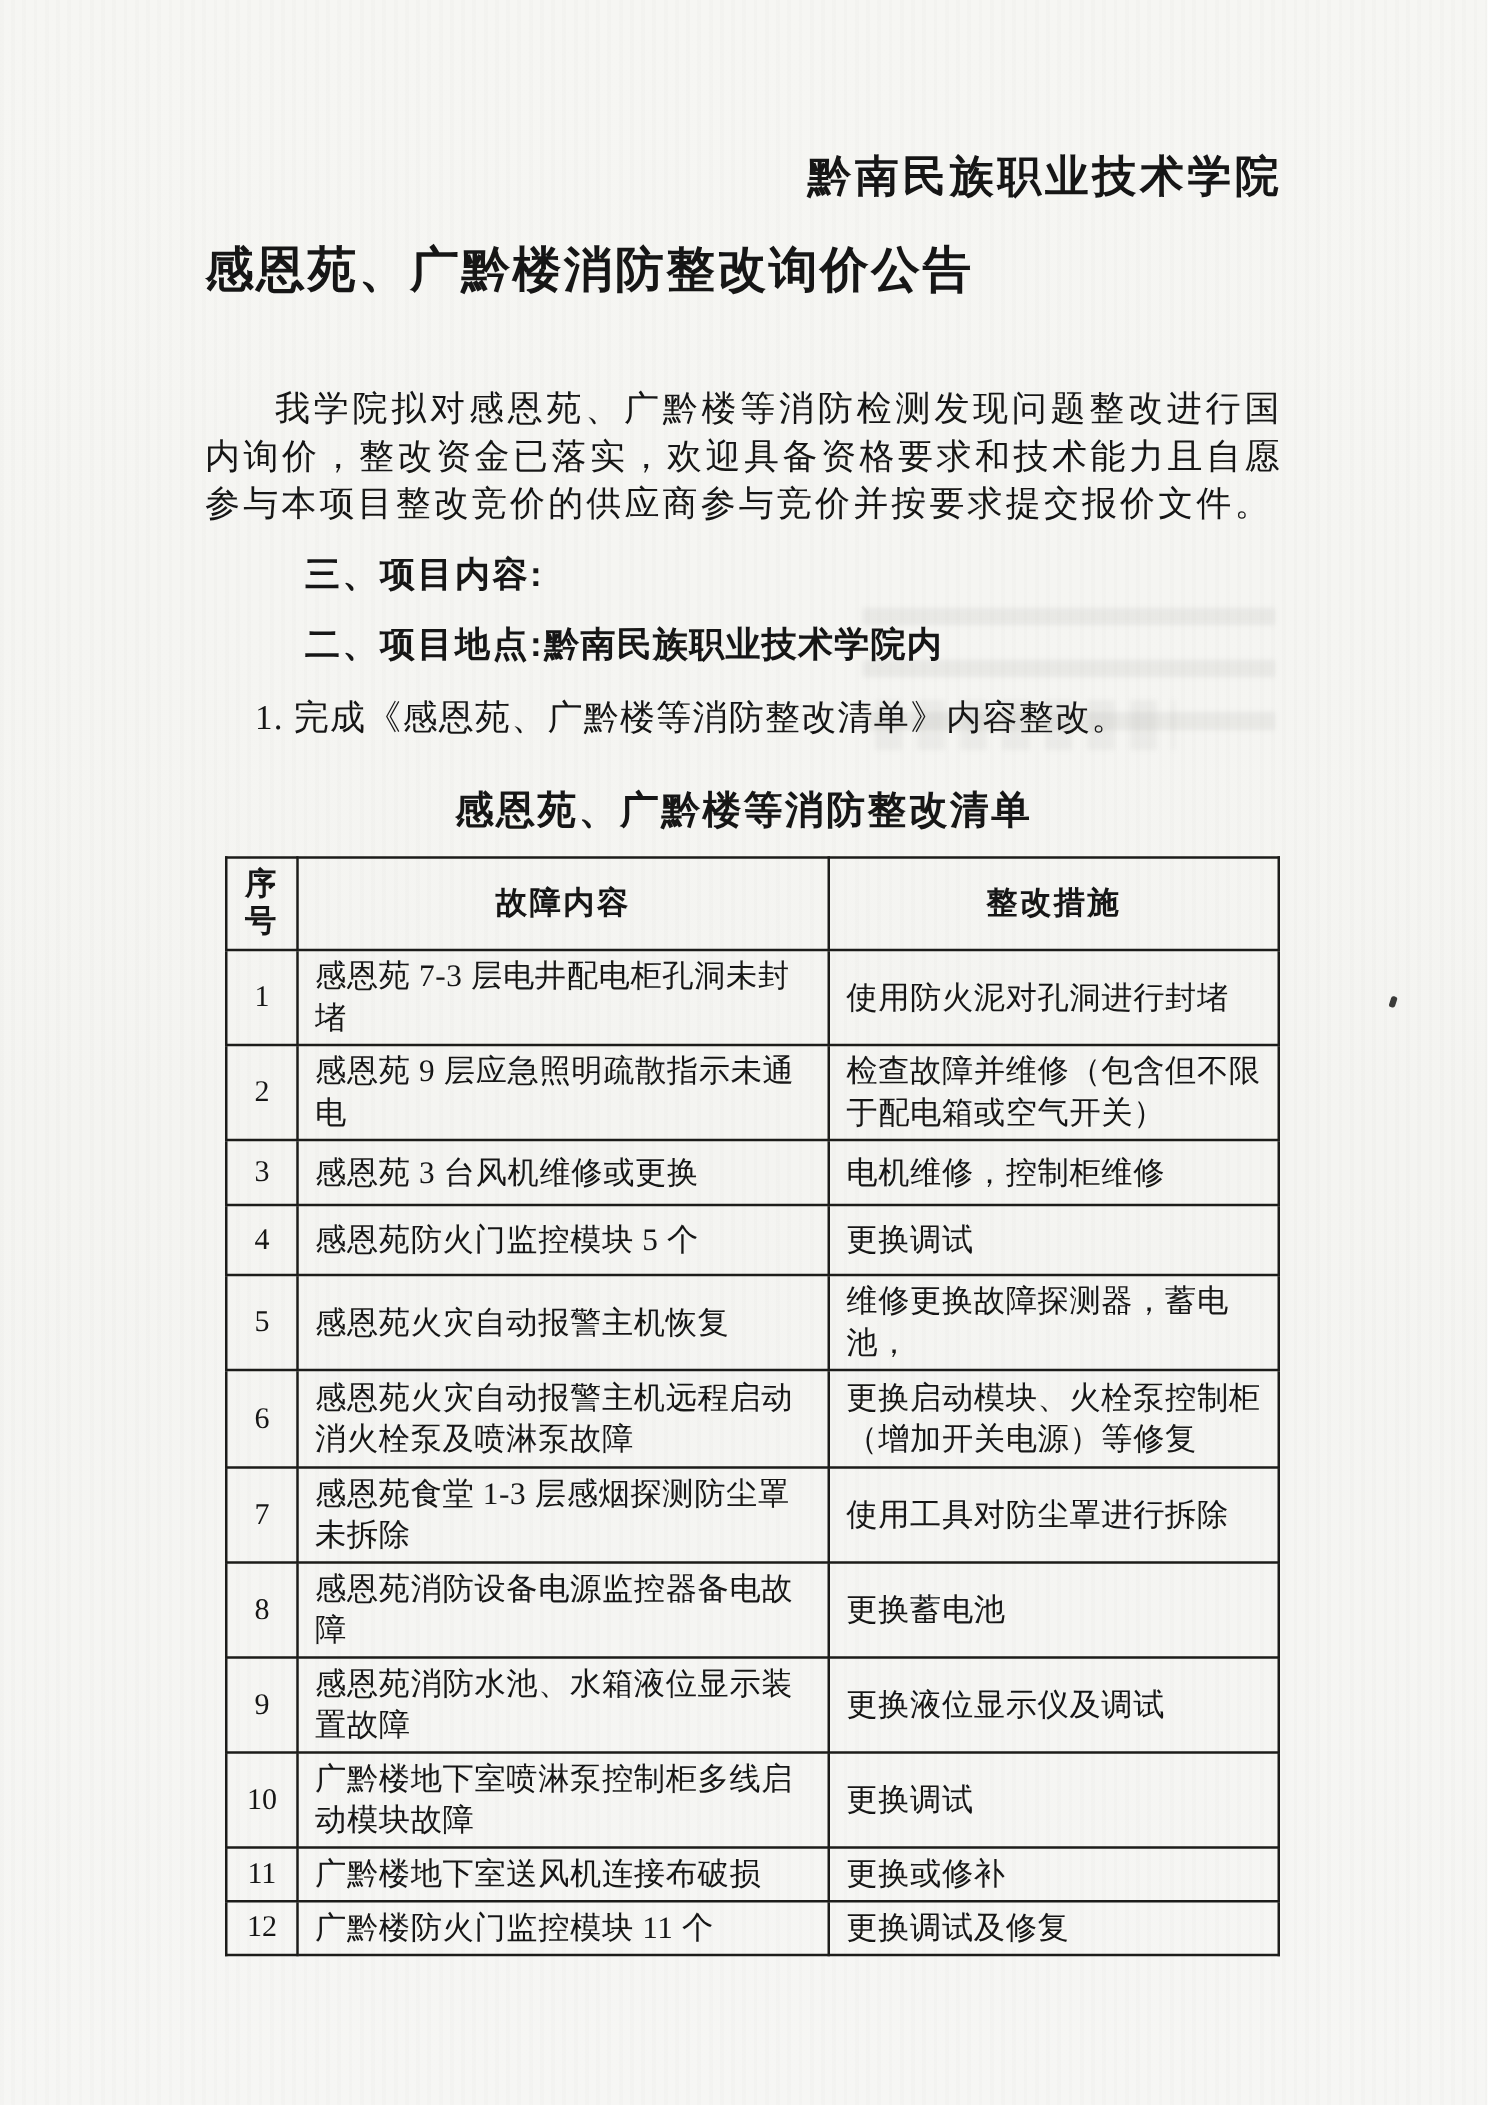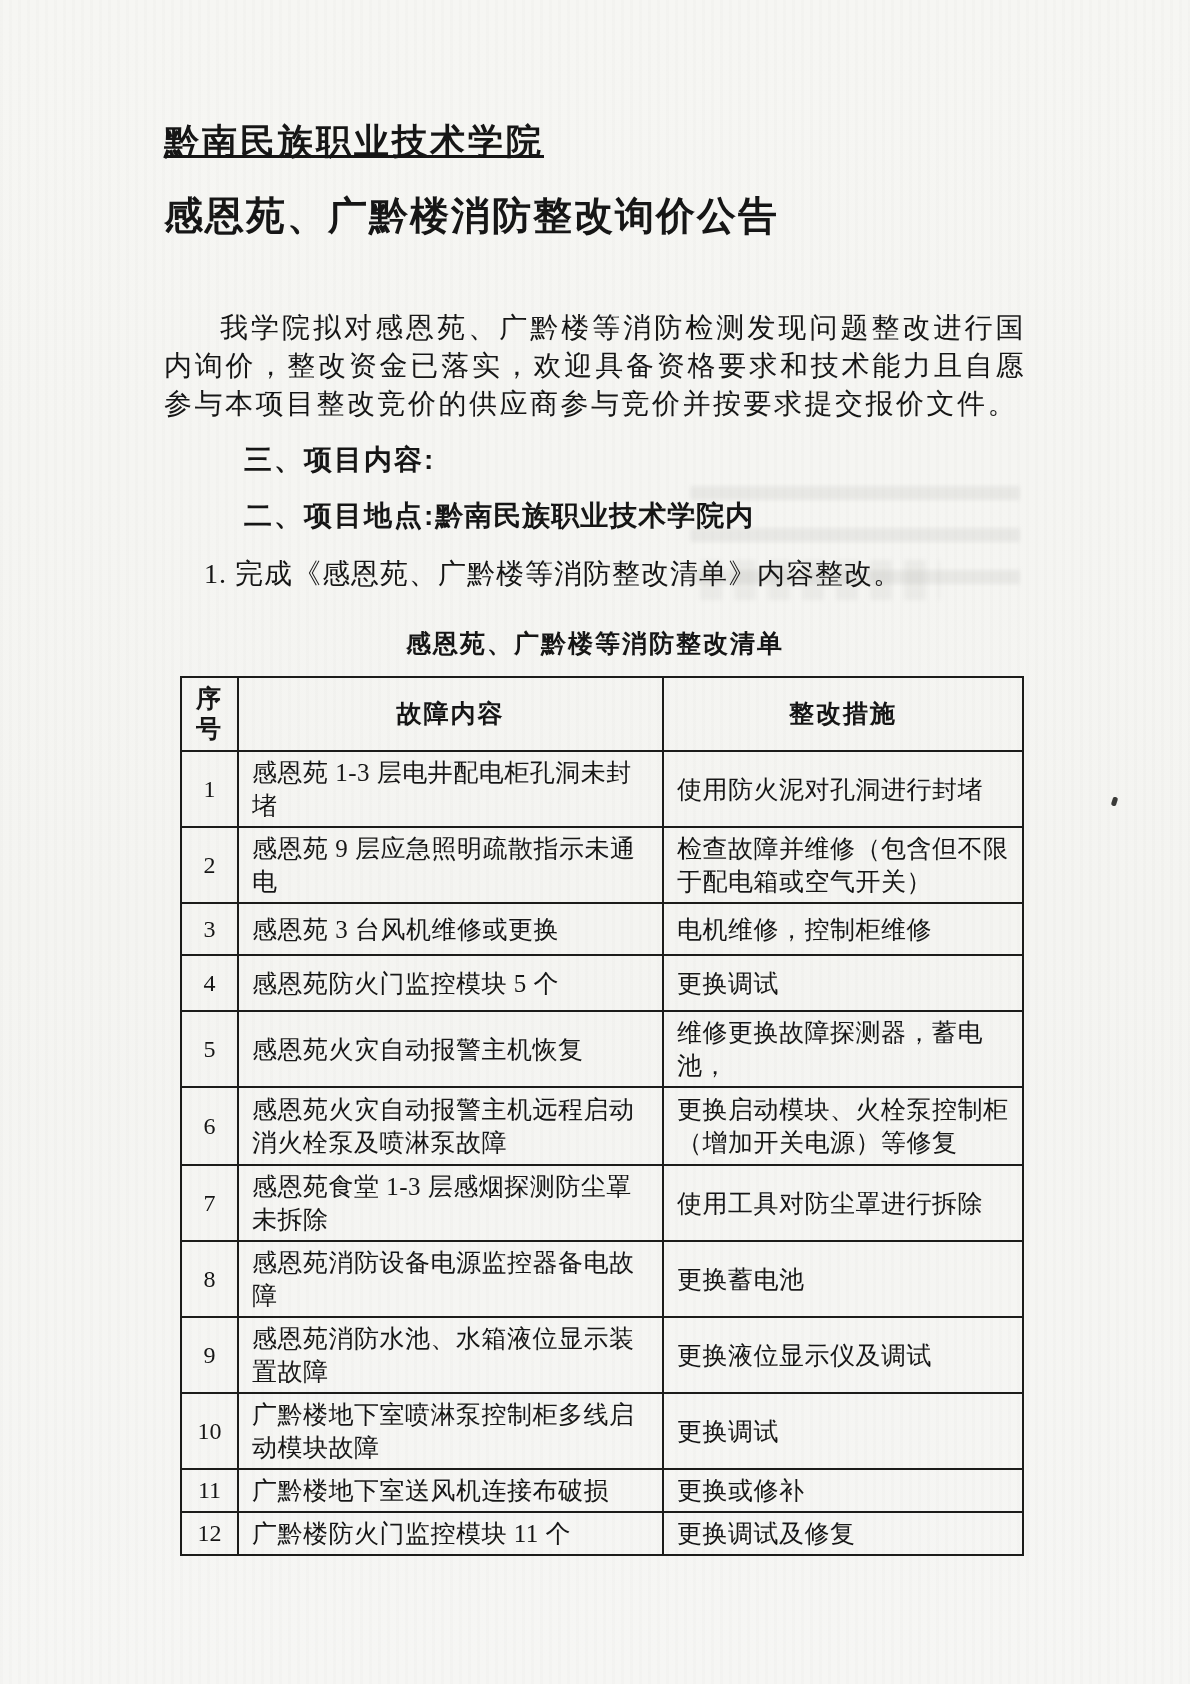--- a/index.html
+++ b/index.html
@@ -46,24 +46,23 @@
     position: relative;
     width: 862px;
     margin: 0 auto;
     padding-top: 118px;
   }
 
   .title-1 {
     font-family: "Liberation Sans", "DejaVu Sans", sans-serif;
     font-weight: 700;
     font-size: 35px;
-    text-align: left;
+    text-align: right;
     letter-spacing: 3px;
     margin-bottom: 24px;
-    text-decoration: underline;
   }
   .title-2 {
     font-family: "Liberation Sans", "DejaVu Sans", sans-serif;
     font-weight: 700;
     font-size: 39px;
     text-align: left;
     letter-spacing: 2px;
     margin-bottom: 66px;
   }
 
@@ -89,21 +88,21 @@
   .list-item {
     font-size: 28px;
     padding-left: 40px;
     margin-top: 20px;
     letter-spacing: 1px;
   }
 
   .table-title {
     font-family: "Liberation Sans", "DejaVu Sans", sans-serif;
     font-weight: 700;
-    font-size: 25px;
+    font-size: 31px;
     text-align: center;
     letter-spacing: 2px;
     margin-top: 34px;
     margin-bottom: 16px;
   }
 
   table.fix-table {
     border-collapse: collapse;
     table-layout: fixed;
     width: 842px;
@@ -190,21 +189,21 @@
       <thead>
         <tr>
           <th>序号</th>
           <th>故障内容</th>
           <th>整改措施</th>
         </tr>
       </thead>
       <tbody id="table-body">
           <tr>
             <td class="col-no">1</td>
-            <td class="col-fault">感恩苑 1-3 层电井配电柜孔洞未封堵</td>
+            <td class="col-fault">感恩苑 7-3 层电井配电柜孔洞未封堵</td>
             <td class="col-fix">使用防火泥对孔洞进行封堵</td>
           </tr>
           <tr>
             <td class="col-no">2</td>
             <td class="col-fault">感恩苑 9 层应急照明疏散指示未通电</td>
             <td class="col-fix">检查故障并维修（包含但不限于配电箱或空气开关）</td>
           </tr>
           <tr>
             <td class="col-no">3</td>
             <td class="col-fault">感恩苑 3 台风机维修或更换</td>

